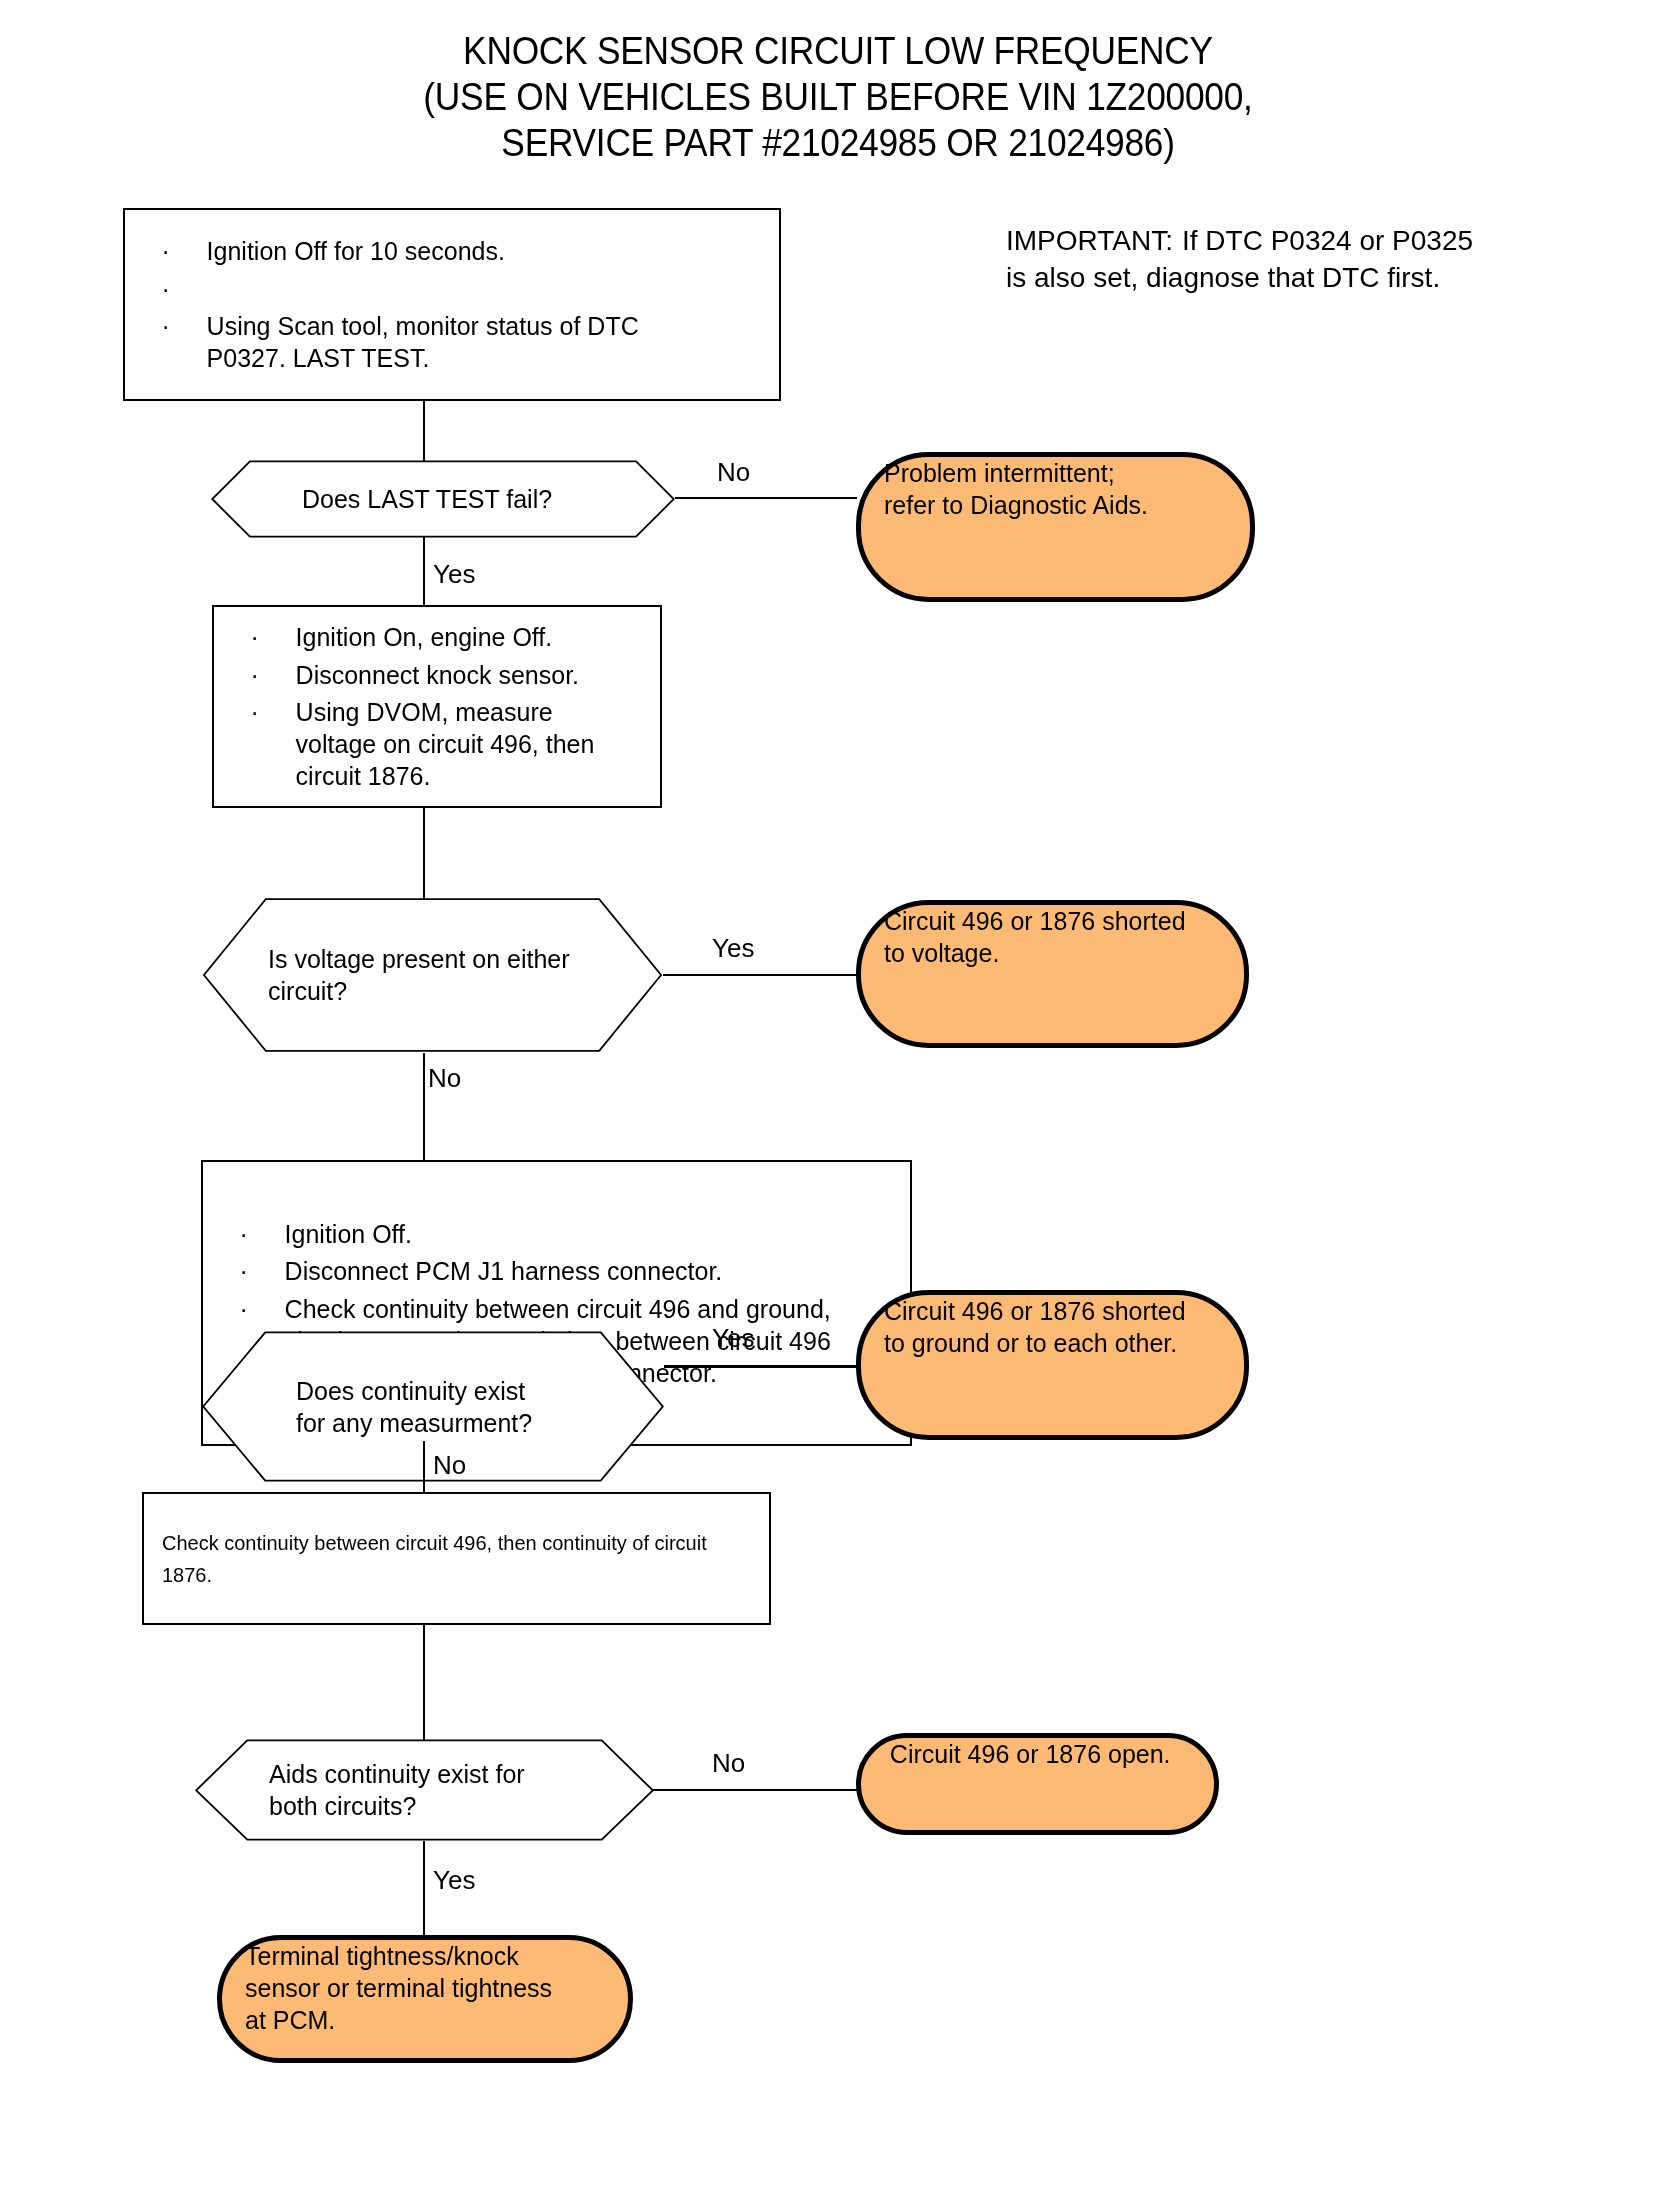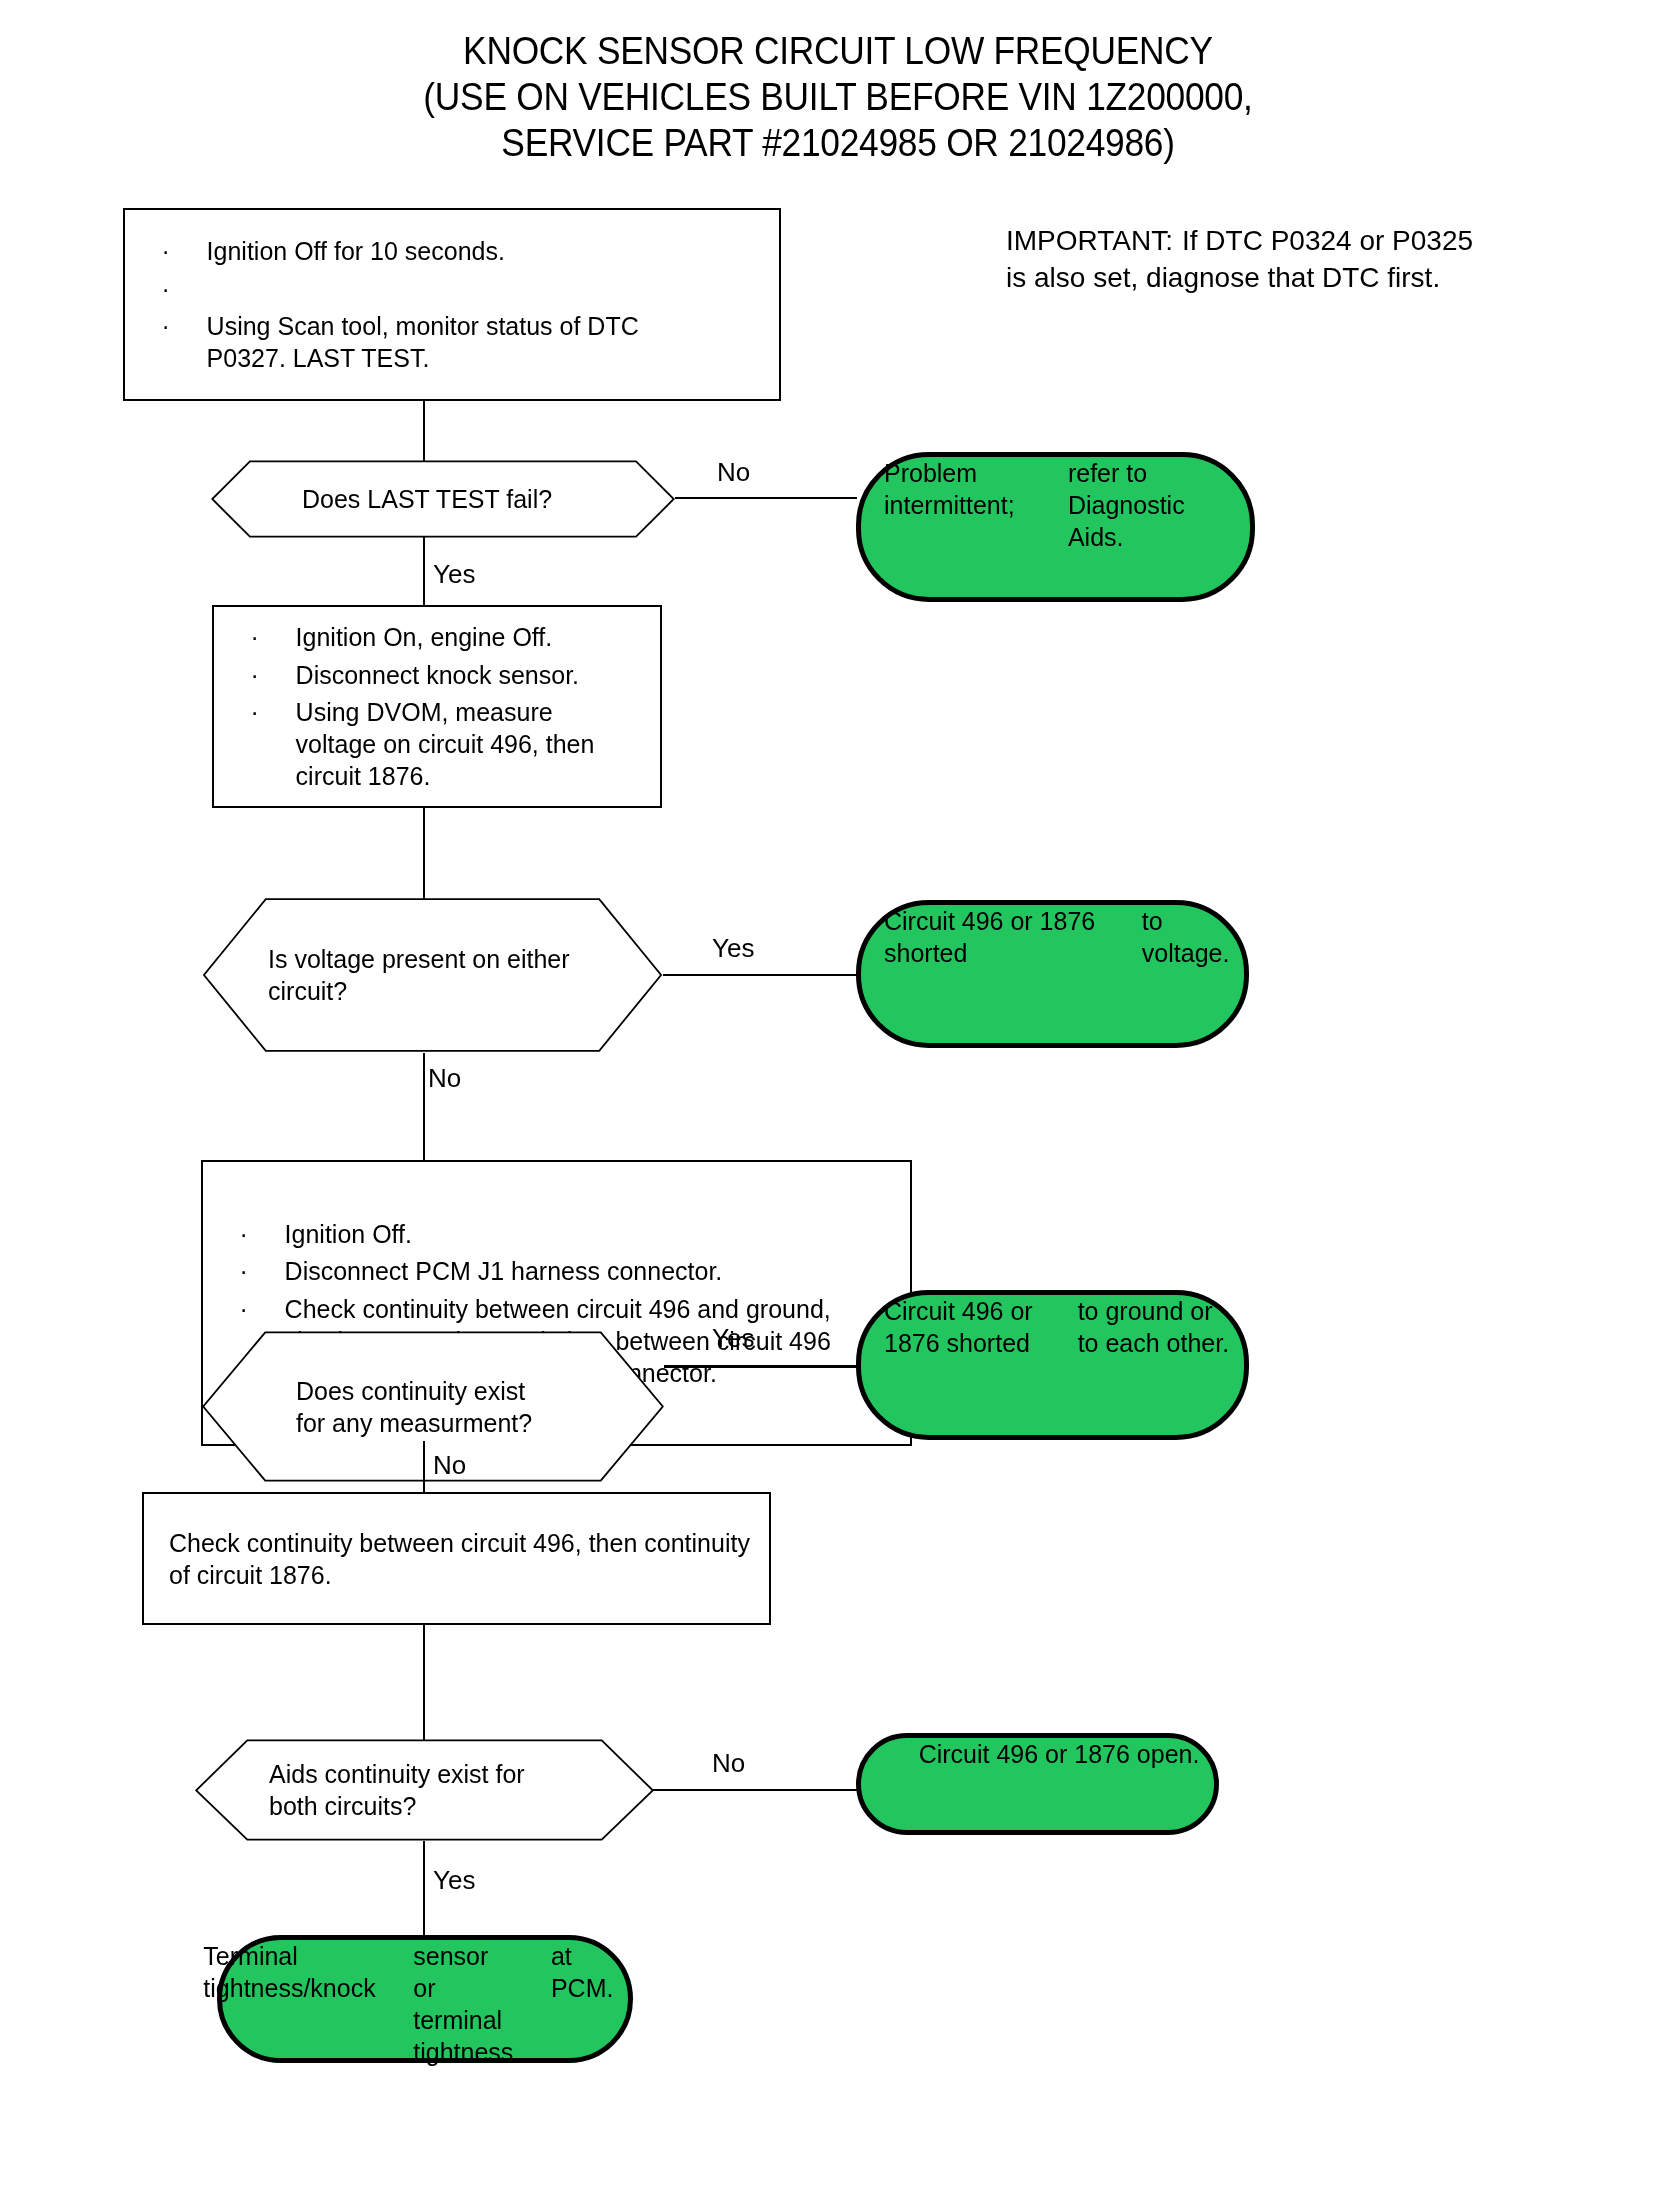--- a/index.html
+++ b/index.html
@@ -45,41 +45,41 @@
     font-size:25px;line-height:32px;
     margin:5.5px 0;
   }
   .bl .dot{
     width:45px;flex:0 0 45px;
     font-size:25px;line-height:32px;
     text-align:left;padding-left:3.6px;
   }
   .bl .txt{flex:1 1 auto;}
   .plain{
-    font-size:25px;line-height:32px;
-    padding-left:25px;padding-right:12px;
+    font-size:20px;line-height:32px;
+    padding-left:18px;padding-right:12px;
   }
 
   
   .hex{position:absolute;}
   .hex svg{position:absolute;left:0;top:0;display:block;}
   .hex .hextext{
     position:absolute;left:0;top:0;width:100%;height:100%;
     display:flex;flex-direction:column;justify-content:center;
     font-size:25px;line-height:32px;
     box-sizing:border-box;
   }
 
   
   .term{
     position:absolute;
     border:5.5px solid #000;
-    background:#22c55e;
+    background:#fdba74;
     box-sizing:border-box;
-    display:flex;flex-direction:row;justify-content:flex-end;
+    display:flex;flex-direction:column;justify-content:flex-start;
     font-size:25px;line-height:32px;
   }
   .term .t{padding-left:23px;padding-right:14.6px;}
 
   
   .vline{position:absolute;width:2.4px;background:#000;}
   .hline{position:absolute;height:2.4px;background:#000;}
   .hline.thick{height:3px;}
 
   

